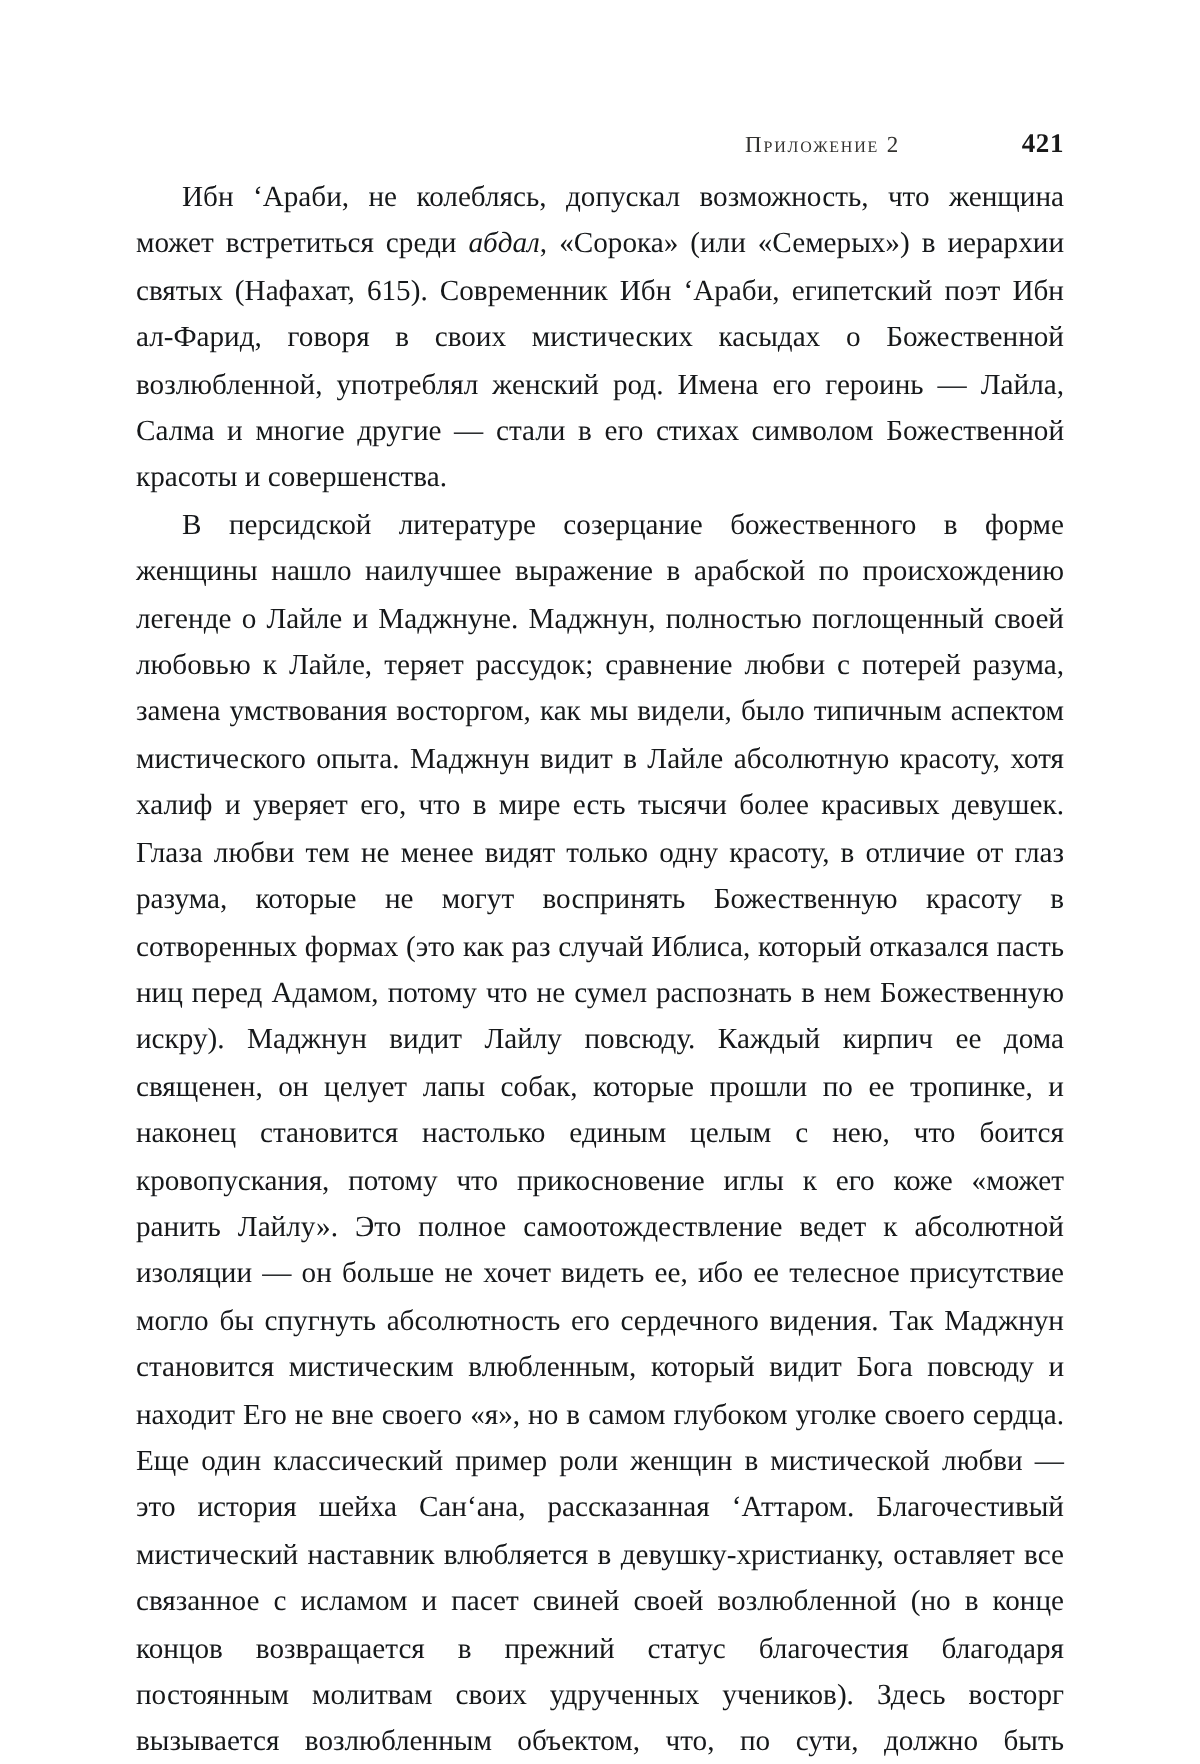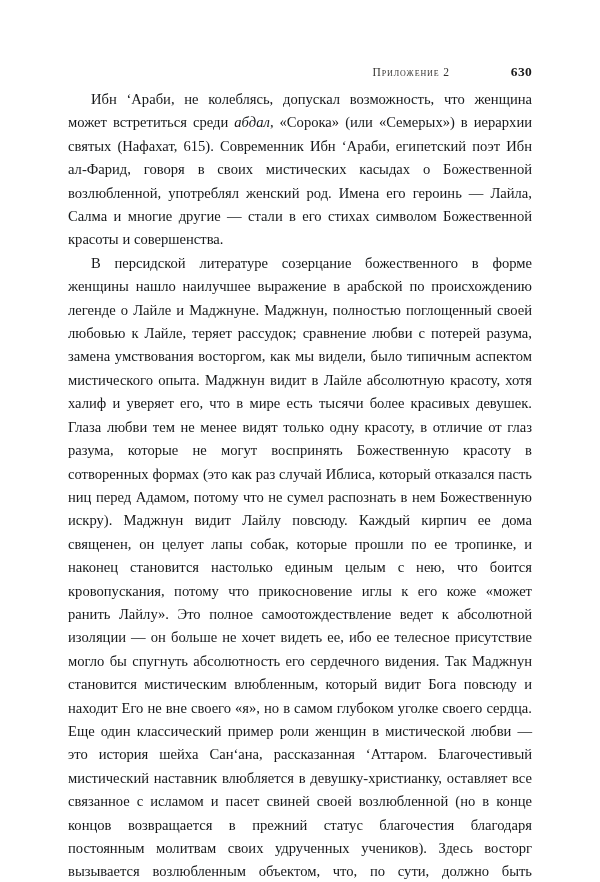--- a/index.html
+++ b/index.html
@@ -79,21 +79,21 @@
   .para i, .para em {
   }
 </style>
 </head>
 <body>
 
 <div class="page">
 
   <div class="running-head">
     <span class="rh-title">Приложение 2</span>
-    <span class="rh-folio">630</span>
+    <span class="rh-folio">421</span>
   </div>
 
   <div class="text-block" id="body-text-block">
       <p class="para"><span>Ибн ʻАраби, не колеблясь, допускал возможность, что женщина может встретиться среди </span><i>абдал</i><span>, «Сорока» (или «Семерых») в иерархии святых (Нафахат, 615). Современник Ибн ʻАраби, египетский поэт Ибн ал-Фарид, говоря в своих мистических касыдах о Божественной возлюбленной, употреблял женский род. Имена его героинь — Лайла, Салма и многие другие — стали в его стихах символом Божественной красоты и совершенства.</span></p>
       <p class="para"><span>В персидской литературе созерцание божественного в форме женщины нашло наилучшее выражение в арабской по происхождению легенде о Лайле и Маджнуне. Маджнун, полностью поглощенный своей любовью к Лайле, теряет рассудок; сравнение любви с потерей разума, замена умствования восторгом, как мы видели, было типичным аспектом мистического опыта. Маджнун видит в Лайле абсолютную красоту, хотя халиф и уверяет его, что в мире есть тысячи более красивых девушек. Глаза любви тем не менее видят только одну красоту, в отличие от глаз разума, которые не могут воспринять Божественную красоту в сотворенных формах (это как раз случай Иблиса, который отказался пасть ниц перед Адамом, потому что не сумел распознать в нем Божественную искру). Маджнун видит Лайлу повсюду. Каждый кирпич ее дома священен, он целует лапы собак, которые прошли по ее тропинке, и наконец становится настолько единым целым с нею, что боится кровопускания, потому что прикосновение иглы к его коже «может ранить Лайлу». Это полное самоотождествление ведет к абсолютной изоляции — он больше не хочет видеть ее, ибо ее телесное присутствие могло бы спугнуть абсолютность его сердечного видения. Так Маджнун становится мистическим влюбленным, который видит Бога повсюду и находит Его не вне своего «я», но в самом глубоком уголке своего сердца. Еще один классический пример роли женщин в мистической любви — это история шейха Санʻана, рассказанная ʻАттаром. Благочестивый мистический наставник влюбляется в девушку-христианку, оставляет все связанное с исламом и пасет свиней своей возлюбленной (но в конце концов возвращается в прежний статус благочестия благодаря постоянным молитвам своих удрученных учеников). Здесь восторг вызывается возлюбленным объектом, что, по сути, должно быть отталкивающим для благочестивого аскета. История шейха Санʻана символизирует то, что любовное неистовство, выходящее за все границы, будь то религиозные, социальные или общинные, бросает вызов логическим умозрениям и приводит влюбленного в такое состояние, которого он сам никогда от себя не ожидал. Исторические случаи подобной любви время от времени имели место в мусульманском мистицизме, объектом обыкновенно</span></p>
     </div>
 
 </div>
 
 </body></html>

